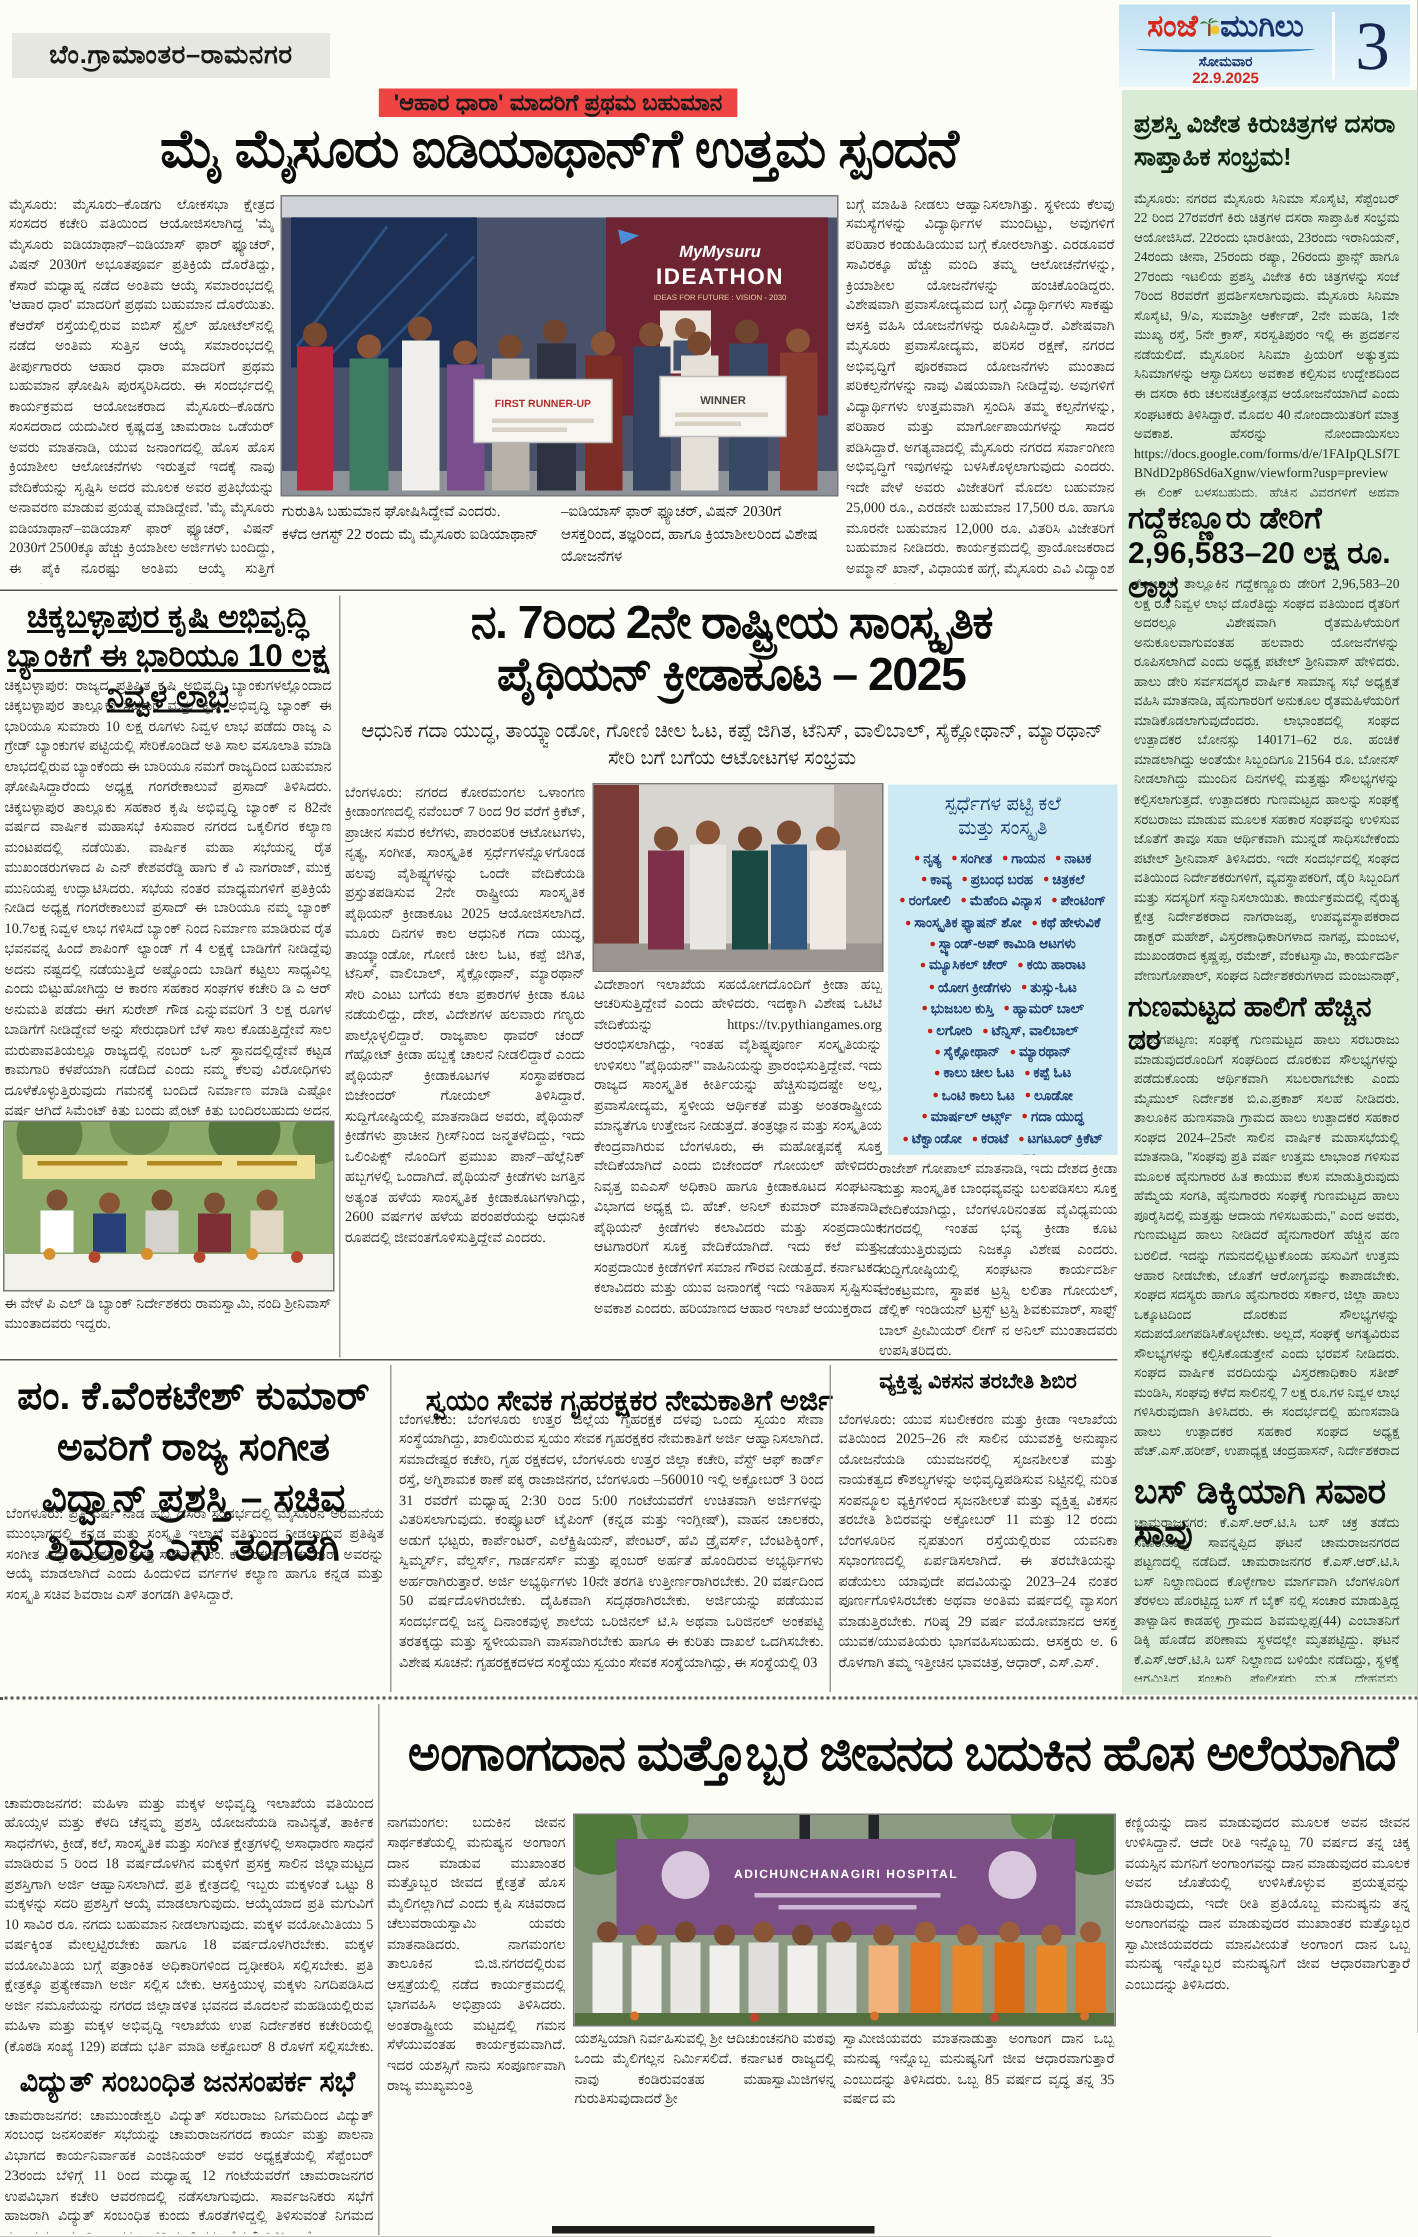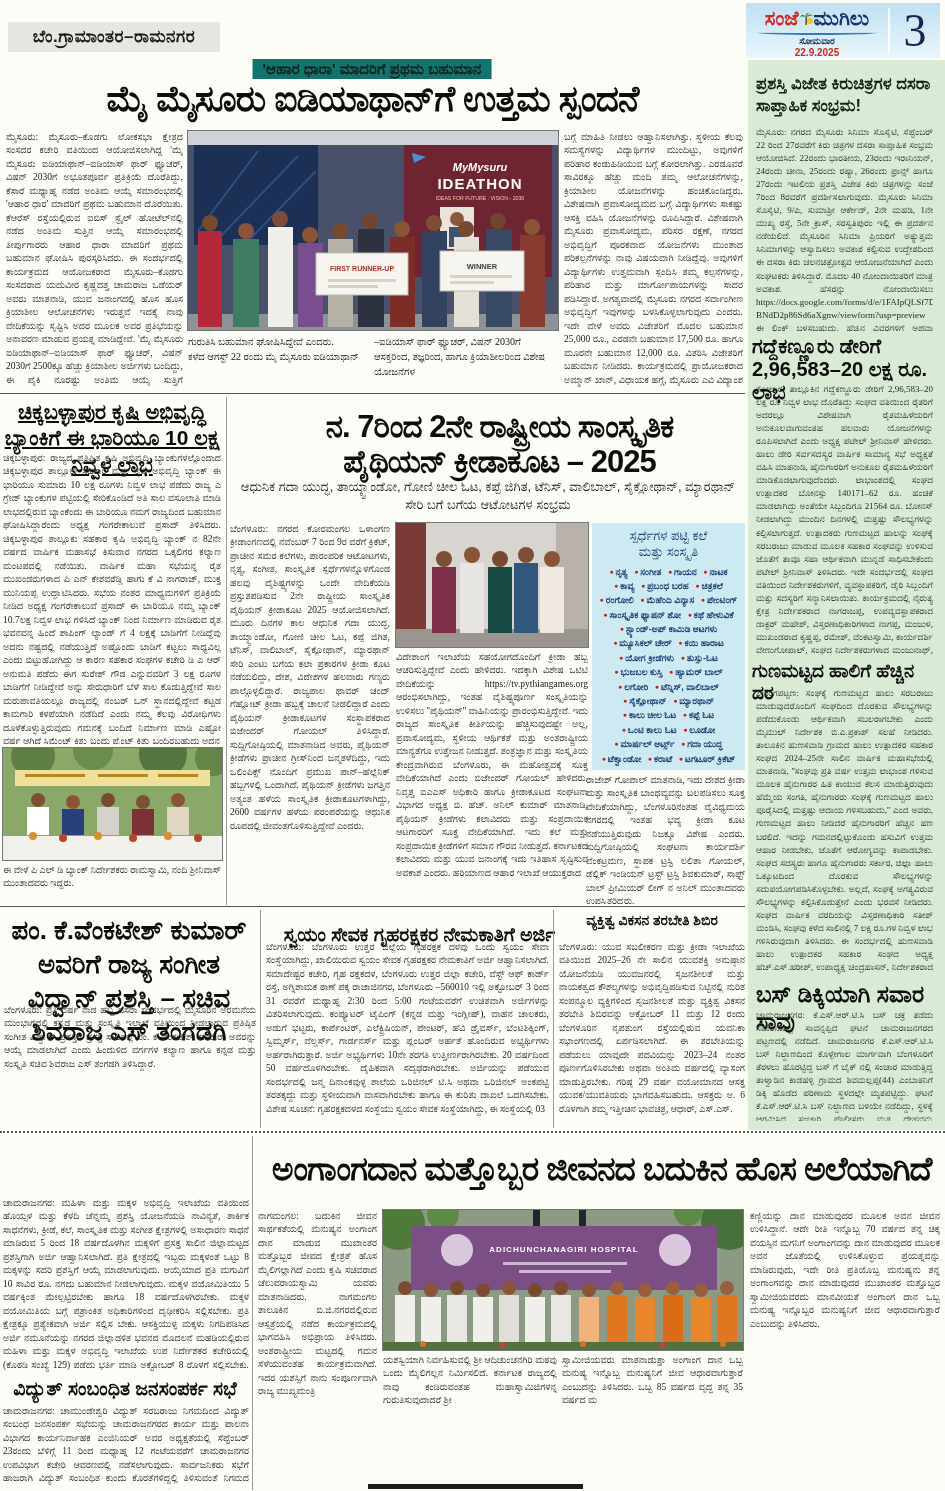--- a/index.html
+++ b/index.html
@@ -17,21 +17,21 @@
   .logo-left{flex:1;text-align:center;padding-top:5px;}
   .logo-name{font-size:20px;font-weight:bold;line-height:1;}
   .nm-red{color:#d3281c;} .nm-blue{color:#16336d;}
   .wave{width:120px;height:3px;margin:2px auto 1px auto;border-bottom:2px solid #2a7fc1;border-radius:50%;}
   .logo-day{font-size:9px;font-weight:bold;color:#16336d;}
   .logo-date{font-size:10px;font-weight:bold;color:#d3281c;}
   .logo-sep{width:2px;background:#ffffff;margin:5px 0;}
   .page-num{width:50px;text-align:center;font-family:"Liberation Serif",serif;font-size:46px;
             line-height:55px;color:#18264d;}
   
-  .kicker{left:372px;top:59px;transform:translateX(-50%);background:#0f766e;padding:1px 10px;
+  .kicker{left:372px;top:59px;transform:translateX(-50%);background:#ef4444;padding:1px 10px;
           font-size:15px;font-weight:bold;white-space:nowrap;}
   .lead-headline{left:0;top:80px;width:745px;text-align:center;font-size:36px;font-weight:bold;
                  letter-spacing:-1px;line-height:1.05;}
   .lead-col1{left:6px;top:131px;width:177px;height:258px;}
   .lead-col2{left:564px;top:131px;width:179px;height:258px;}
   .photo-frame{outline:1px solid #777;}
   .lead-cap{top:334px;height:54px;font-size:10px;line-height:1.5;color:#111;font-family:"Liberation Serif",serif;
             white-space:pre-line;overflow:hidden;}
   .hrule{border-top:1.5px solid #555;height:0;}
   .vrule{border-left:1px solid #9a9a9a;width:0;}
@@ -221,21 +221,21 @@
         <circle cx="60" cy="90" r="4" fill="#b4452f"></circle>
         <circle cx="95" cy="88" r="4" fill="#d88f2e"></circle>
         <circle cx="130" cy="90" r="4" fill="#b4452f"></circle>
         <circle cx="165" cy="88" r="4" fill="#d88f2e"></circle>
         <circle cx="195" cy="90" r="4" fill="#b4452f"></circle>
       </g>
   </svg>
   <div class="abs bank-body2 body-txt">ಈ ವೇಳೆ ಪಿ ಎಲ್ ಡಿ ಬ್ಯಾಂಕ್ ನಿರ್ದೇಶಕರು ರಾಮಸ್ವಾಮಿ, ನಂದಿ ಶ್ರೀನಿವಾಸ್ ಮುಂತಾದವರು ಇದ್ದರು.</div>
   <div class="abs vrule" style="left:226px;top:397px;height:508px"></div>
 
-  <h1 class="abs py-head head" style="margin:12px">ನ. 7ರಿಂದ 2ನೇ ರಾಷ್ಟ್ರೀಯ ಸಾಂಸ್ಕೃತಿಕ
+  <h1 class="abs py-head head" style="margin:0">ನ. 7ರಿಂದ 2ನೇ ರಾಷ್ಟ್ರೀಯ ಸಾಂಸ್ಕೃತಿಕ
 ಪೈಥಿಯನ್ ಕ್ರೀಡಾಕೂಟ – 2025</h1>
   <div class="abs py-sub">ಆಧುನಿಕ ಗದಾ ಯುದ್ಧ, ತಾಯ್ಕ್ವಾಂಡೋ, ಗೋಣಿ ಚೀಲ ಓಟ, ಕಪ್ಪೆ ಜಿಗಿತ, ಟೆನಿಸ್, ವಾಲಿಬಾಲ್, ಸೈಕ್ಲೋಥಾನ್, ಮ್ಯಾರಥಾನ್ ಸೇರಿ ಬಗೆ ಬಗೆಯ ಆಟೋಟಗಳ ಸಂಭ್ರಮ</div>
   <div class="abs py-col1 body-txt">ಬೆಂಗಳೂರು: ನಗರದ ಕೋರಮಂಗಲ ಒಳಾಂಗಣ ಕ್ರೀಡಾಂಗಣದಲ್ಲಿ ನವೆಂಬರ್ 7 ರಿಂದ 9ರ ವರೆಗೆ ಕ್ರಿಕೆಟ್, ಪ್ರಾಚೀನ ಸಮರ ಕಲೆಗಳು, ಪಾರಂಪರಿಕ ಆಟೋಟಗಳು, ನೃತ್ಯ, ಸಂಗೀತ, ಸಾಂಸ್ಕೃತಿಕ ಸ್ಪರ್ಧೆಗಳನ್ನೊಳಗೊಂಡ ಹಲವು ವೈಶಿಷ್ಟ್ಯಗಳನ್ನು ಒಂದೇ ವೇದಿಕೆಯಡಿ ಪ್ರಸ್ತುತಪಡಿಸುವ 2ನೇ ರಾಷ್ಟ್ರೀಯ ಸಾಂಸ್ಕೃತಿಕ ಪೈಥಿಯನ್ ಕ್ರೀಡಾಕೂಟ 2025 ಆಯೋಜಿಸಲಾಗಿದೆ. ಮೂರು ದಿನಗಳ ಕಾಲ ಆಧುನಿಕ ಗದಾ ಯುದ್ಧ, ತಾಯ್ಕ್ವಾಂಡೋ, ಗೋಣಿ ಚೀಲ ಓಟ, ಕಪ್ಪೆ ಜಿಗಿತ, ಟೆನಿಸ್, ವಾಲಿಬಾಲ್, ಸೈಕ್ಲೋಥಾನ್, ಮ್ಯಾರಥಾನ್ ಸೇರಿ ಎಂಟು ಬಗೆಯ ಕಲಾ ಪ್ರಕಾರಗಳ ಕ್ರೀಡಾ ಕೂಟ ನಡೆಯಲಿದ್ದು, ದೇಶ, ವಿದೇಶಗಳ ಹಲವಾರು ಗಣ್ಯರು ಪಾಲ್ಗೊಳ್ಳಲಿದ್ದಾರೆ. ರಾಜ್ಯಪಾಲ ಥಾವರ್ ಚಂದ್ ಗೆಹ್ಲೋಟ್ ಕ್ರೀಡಾ ಹಬ್ಬಕ್ಕೆ ಚಾಲನೆ ನೀಡಲಿದ್ದಾರೆ ಎಂದು ಪೈಥಿಯನ್ ಕ್ರೀಡಾಕೂಟಗಳ ಸಂಸ್ಥಾಪಕರಾದ ಬಿಜೇಂದರ್ ಗೋಯಲ್ ತಿಳಿಸಿದ್ದಾರೆ. ಸುದ್ದಿಗೋಷ್ಠಿಯಲ್ಲಿ ಮಾತನಾಡಿದ ಅವರು, ಪೈಥಿಯನ್ ಕ್ರೀಡೆಗಳು ಪ್ರಾಚೀನ ಗ್ರೀಸ್‌ನಿಂದ ಜನ್ಮತಳೆದಿದ್ದು, ಇದು ಒಲಿಂಪಿಕ್ಸ್ ನೊಂದಿಗೆ ಪ್ರಮುಖ ಪಾನ್–ಹೆಲ್ಲೆನಿಕ್ ಹಬ್ಬಗಳಲ್ಲಿ ಒಂದಾಗಿದೆ. ಪೈಥಿಯನ್ ಕ್ರೀಡೆಗಳು ಜಗತ್ತಿನ ಅತ್ಯಂತ ಹಳೆಯ ಸಾಂಸ್ಕೃತಿಕ ಕ್ರೀಡಾಕೂಟಗಳಾಗಿದ್ದು, 2600 ವರ್ಷಗಳ ಹಳೆಯ ಪರಂಪರೆಯನ್ನು ಆಧುನಿಕ ರೂಪದಲ್ಲಿ ಜೀವಂತಗೊಳಿಸುತ್ತಿದ್ದೇವೆ ಎಂದರು.</div>
 
   <svg class="abs photo-frame" style="left:396px;top:523px" width="192" height="124" viewBox="0 0 192 124">
     <rect width="192" height="124" fill="#d8d5d0"></rect>
     <rect x="0" y="0" width="30" height="124" fill="#7a3a35"></rect>
     <rect x="160" y="0" width="32" height="124" fill="#b8b2aa"></rect>
     <rect y="106" width="192" height="18" fill="#9a958e"></rect>
     <g>

